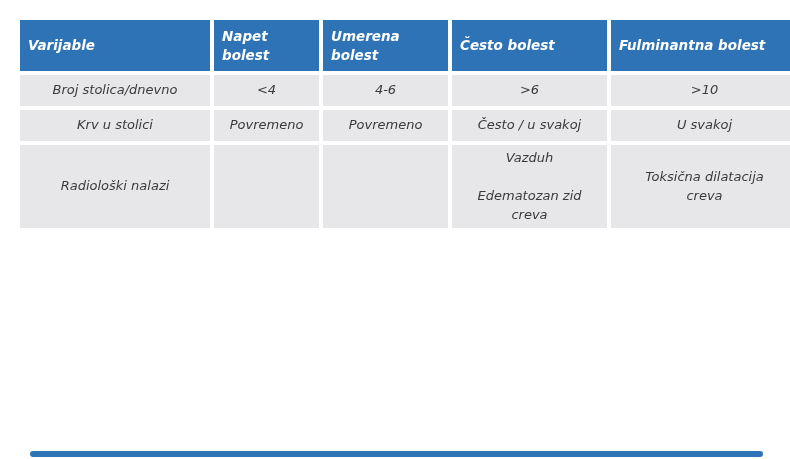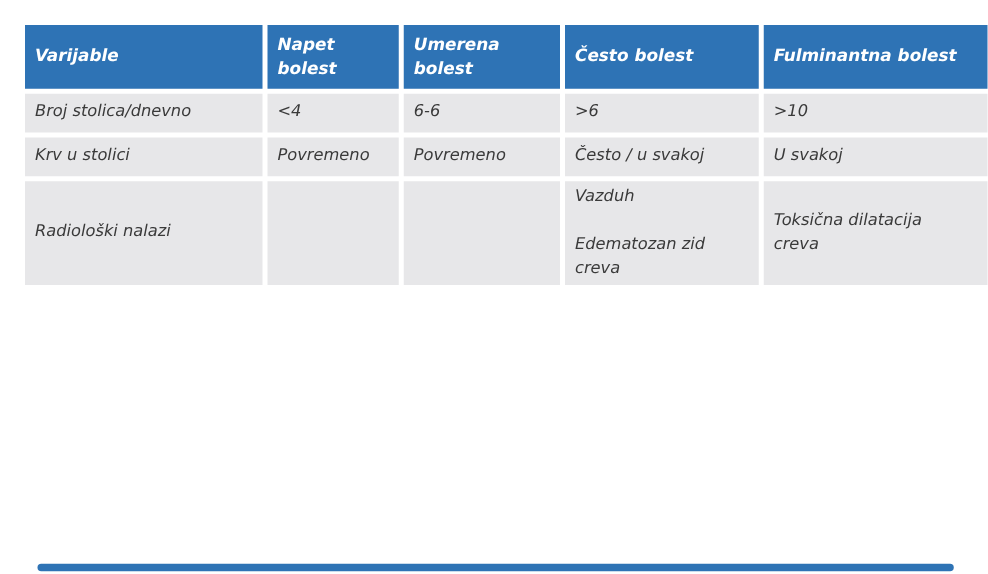--- a/index.html
+++ b/index.html
@@ -34,21 +34,21 @@
     text-align:left;
     vertical-align:middle;
     padding:4px 8px;
     white-space:pre-line;
     line-height:1.35;
   }
   table.sev td{
     background:var(--cell-bg);
     color:var(--cell-text);
     font-size:13px;
-    text-align:left;
+    text-align:center;
     vertical-align:middle;
     padding:4px 8px;
     white-space:pre-line;
     line-height:1.45;
   }
   thead tr{height:51px;}
   tbody tr:nth-child(1),
   tbody tr:nth-child(2),
   tbody tr:nth-child(3),
   tbody tr:nth-child(4){height:31px;}
@@ -85,21 +85,21 @@
         <th>Umerena
 bolest</th>
         <th>Često bolest</th>
         <th>Fulminantna bolest</th>
       </tr>
   </thead>
   <tbody id="table-body">
       <tr>
         <td>Broj stolica/dnevno</td>
         <td>&lt;4</td>
-        <td>6-6</td>
+        <td>4-6</td>
         <td>&gt;6</td>
         <td>&gt;10</td>
       </tr>
       <tr>
         <td>Krv u stolici</td>
         <td>Povremeno</td>
         <td>Povremeno</td>
         <td>Često / u svakoj</td>
         <td>U svakoj</td>
       </tr>

